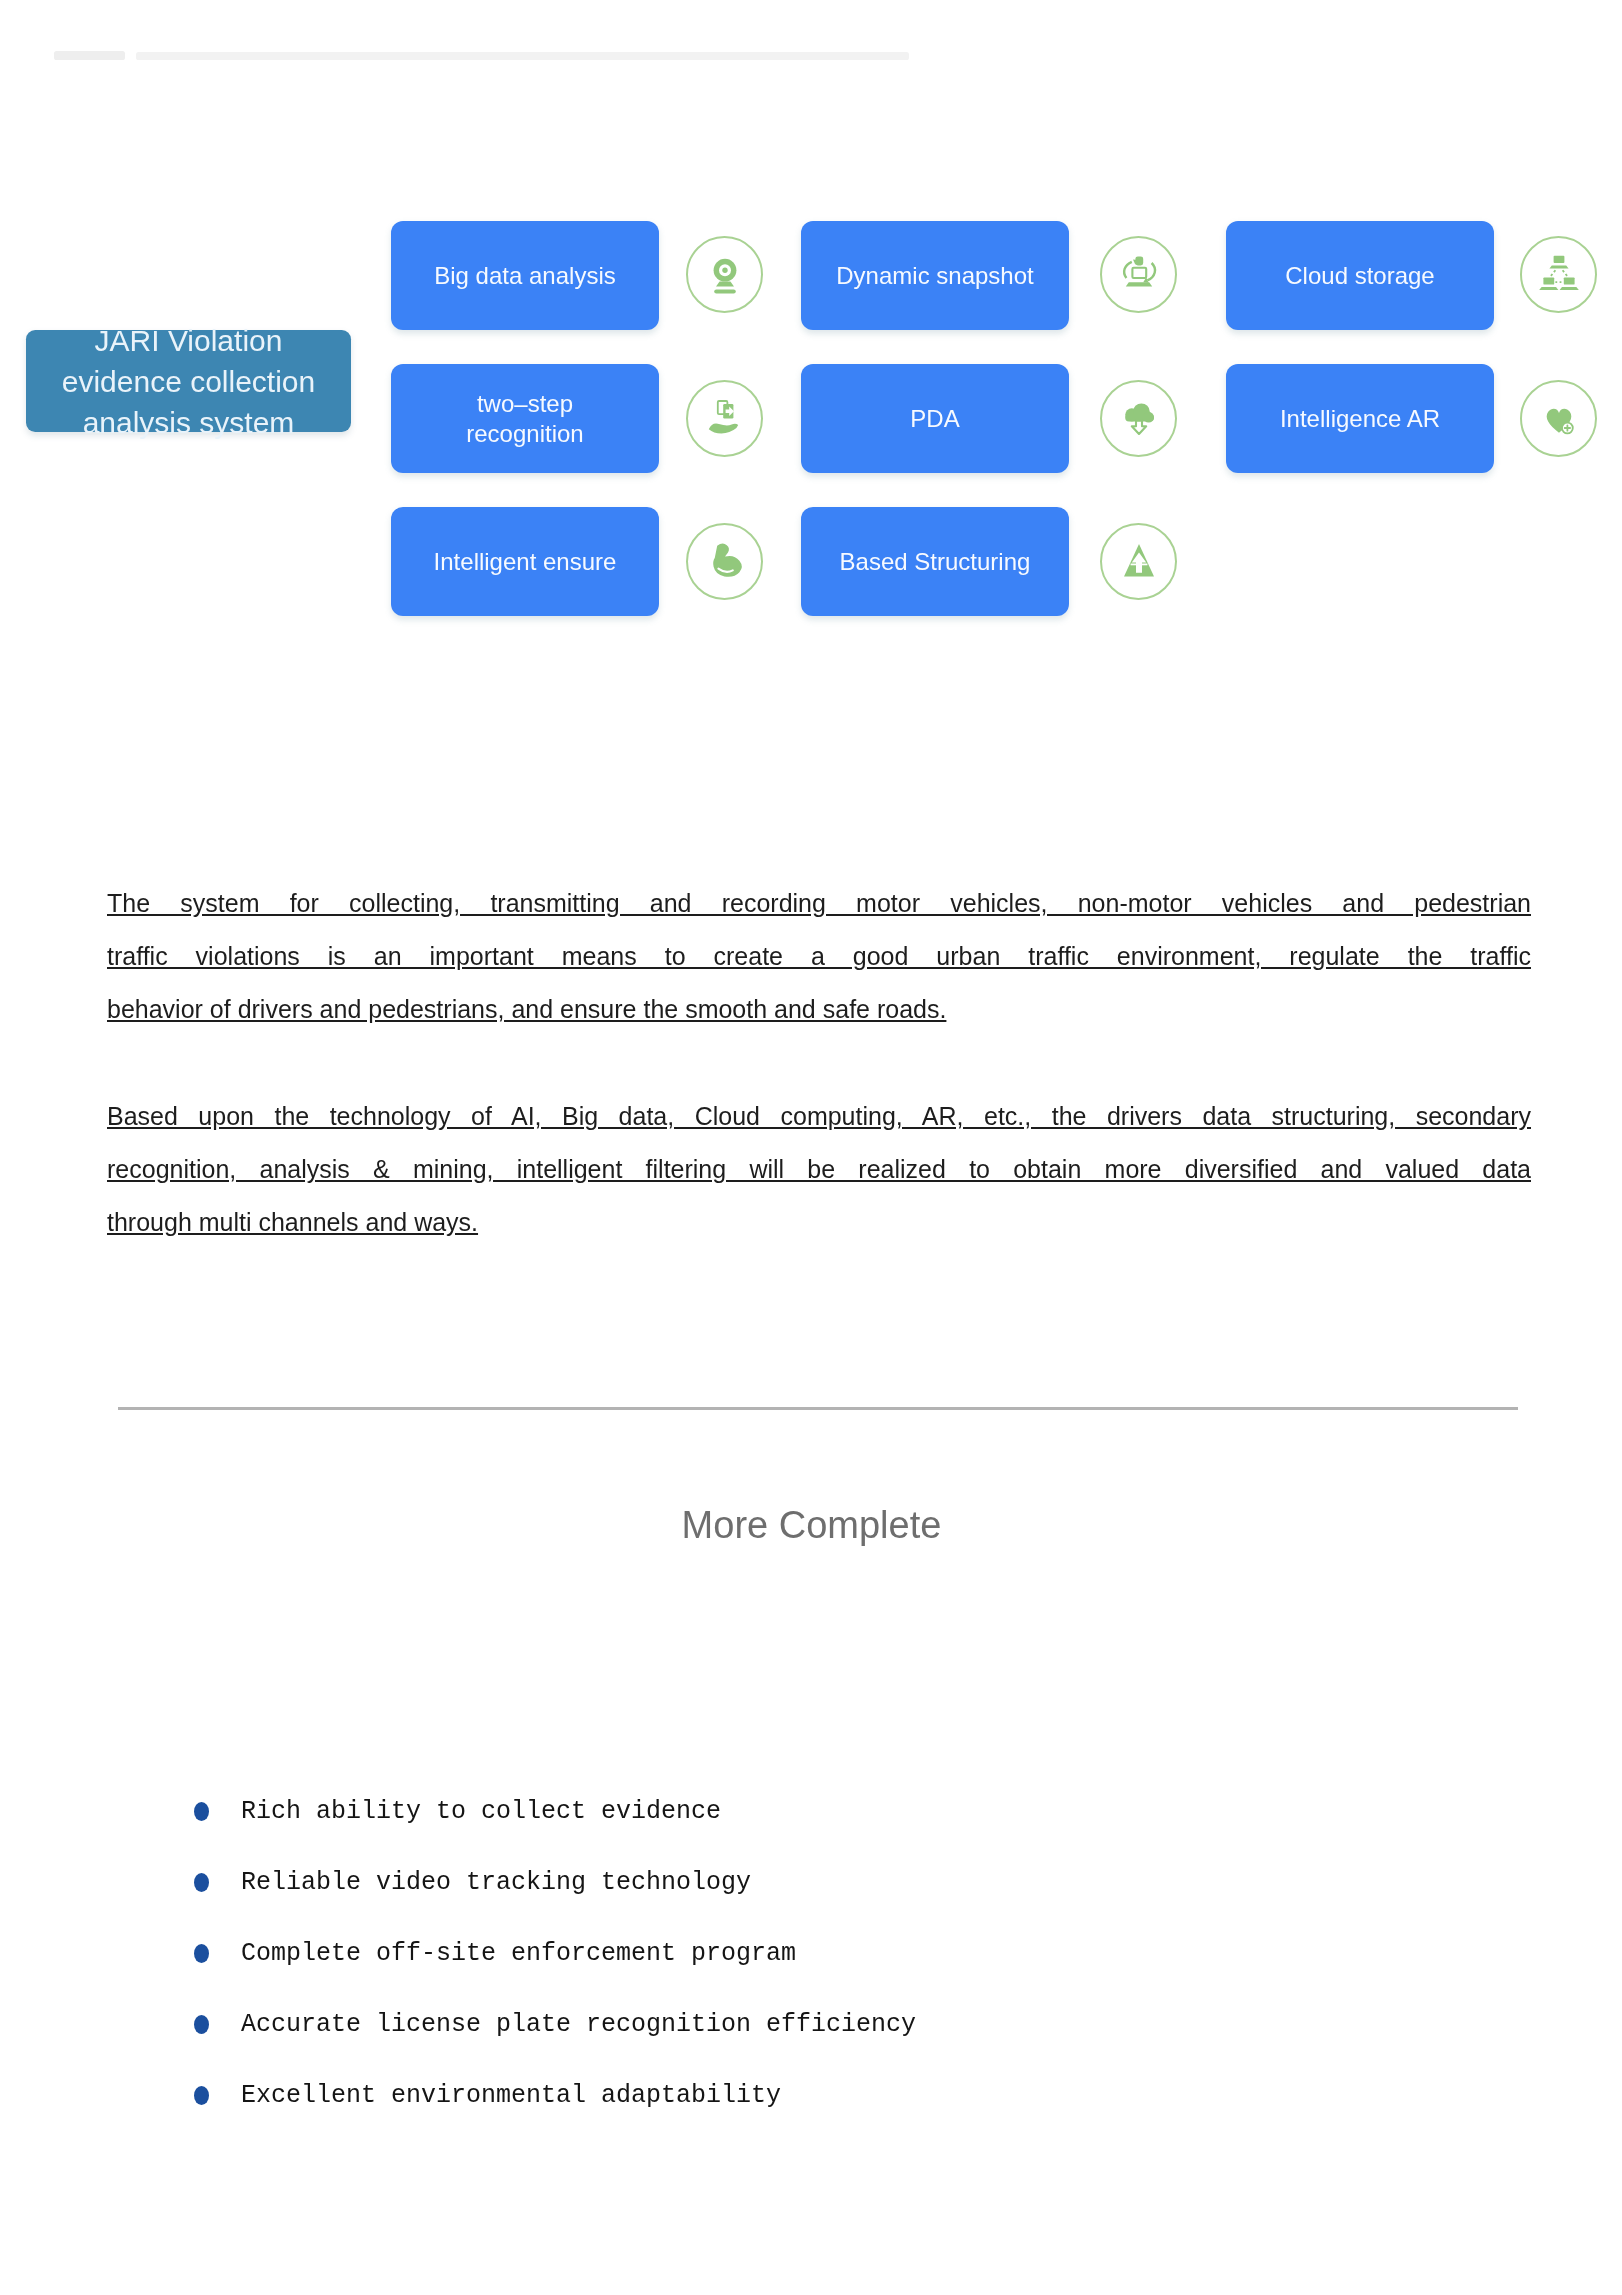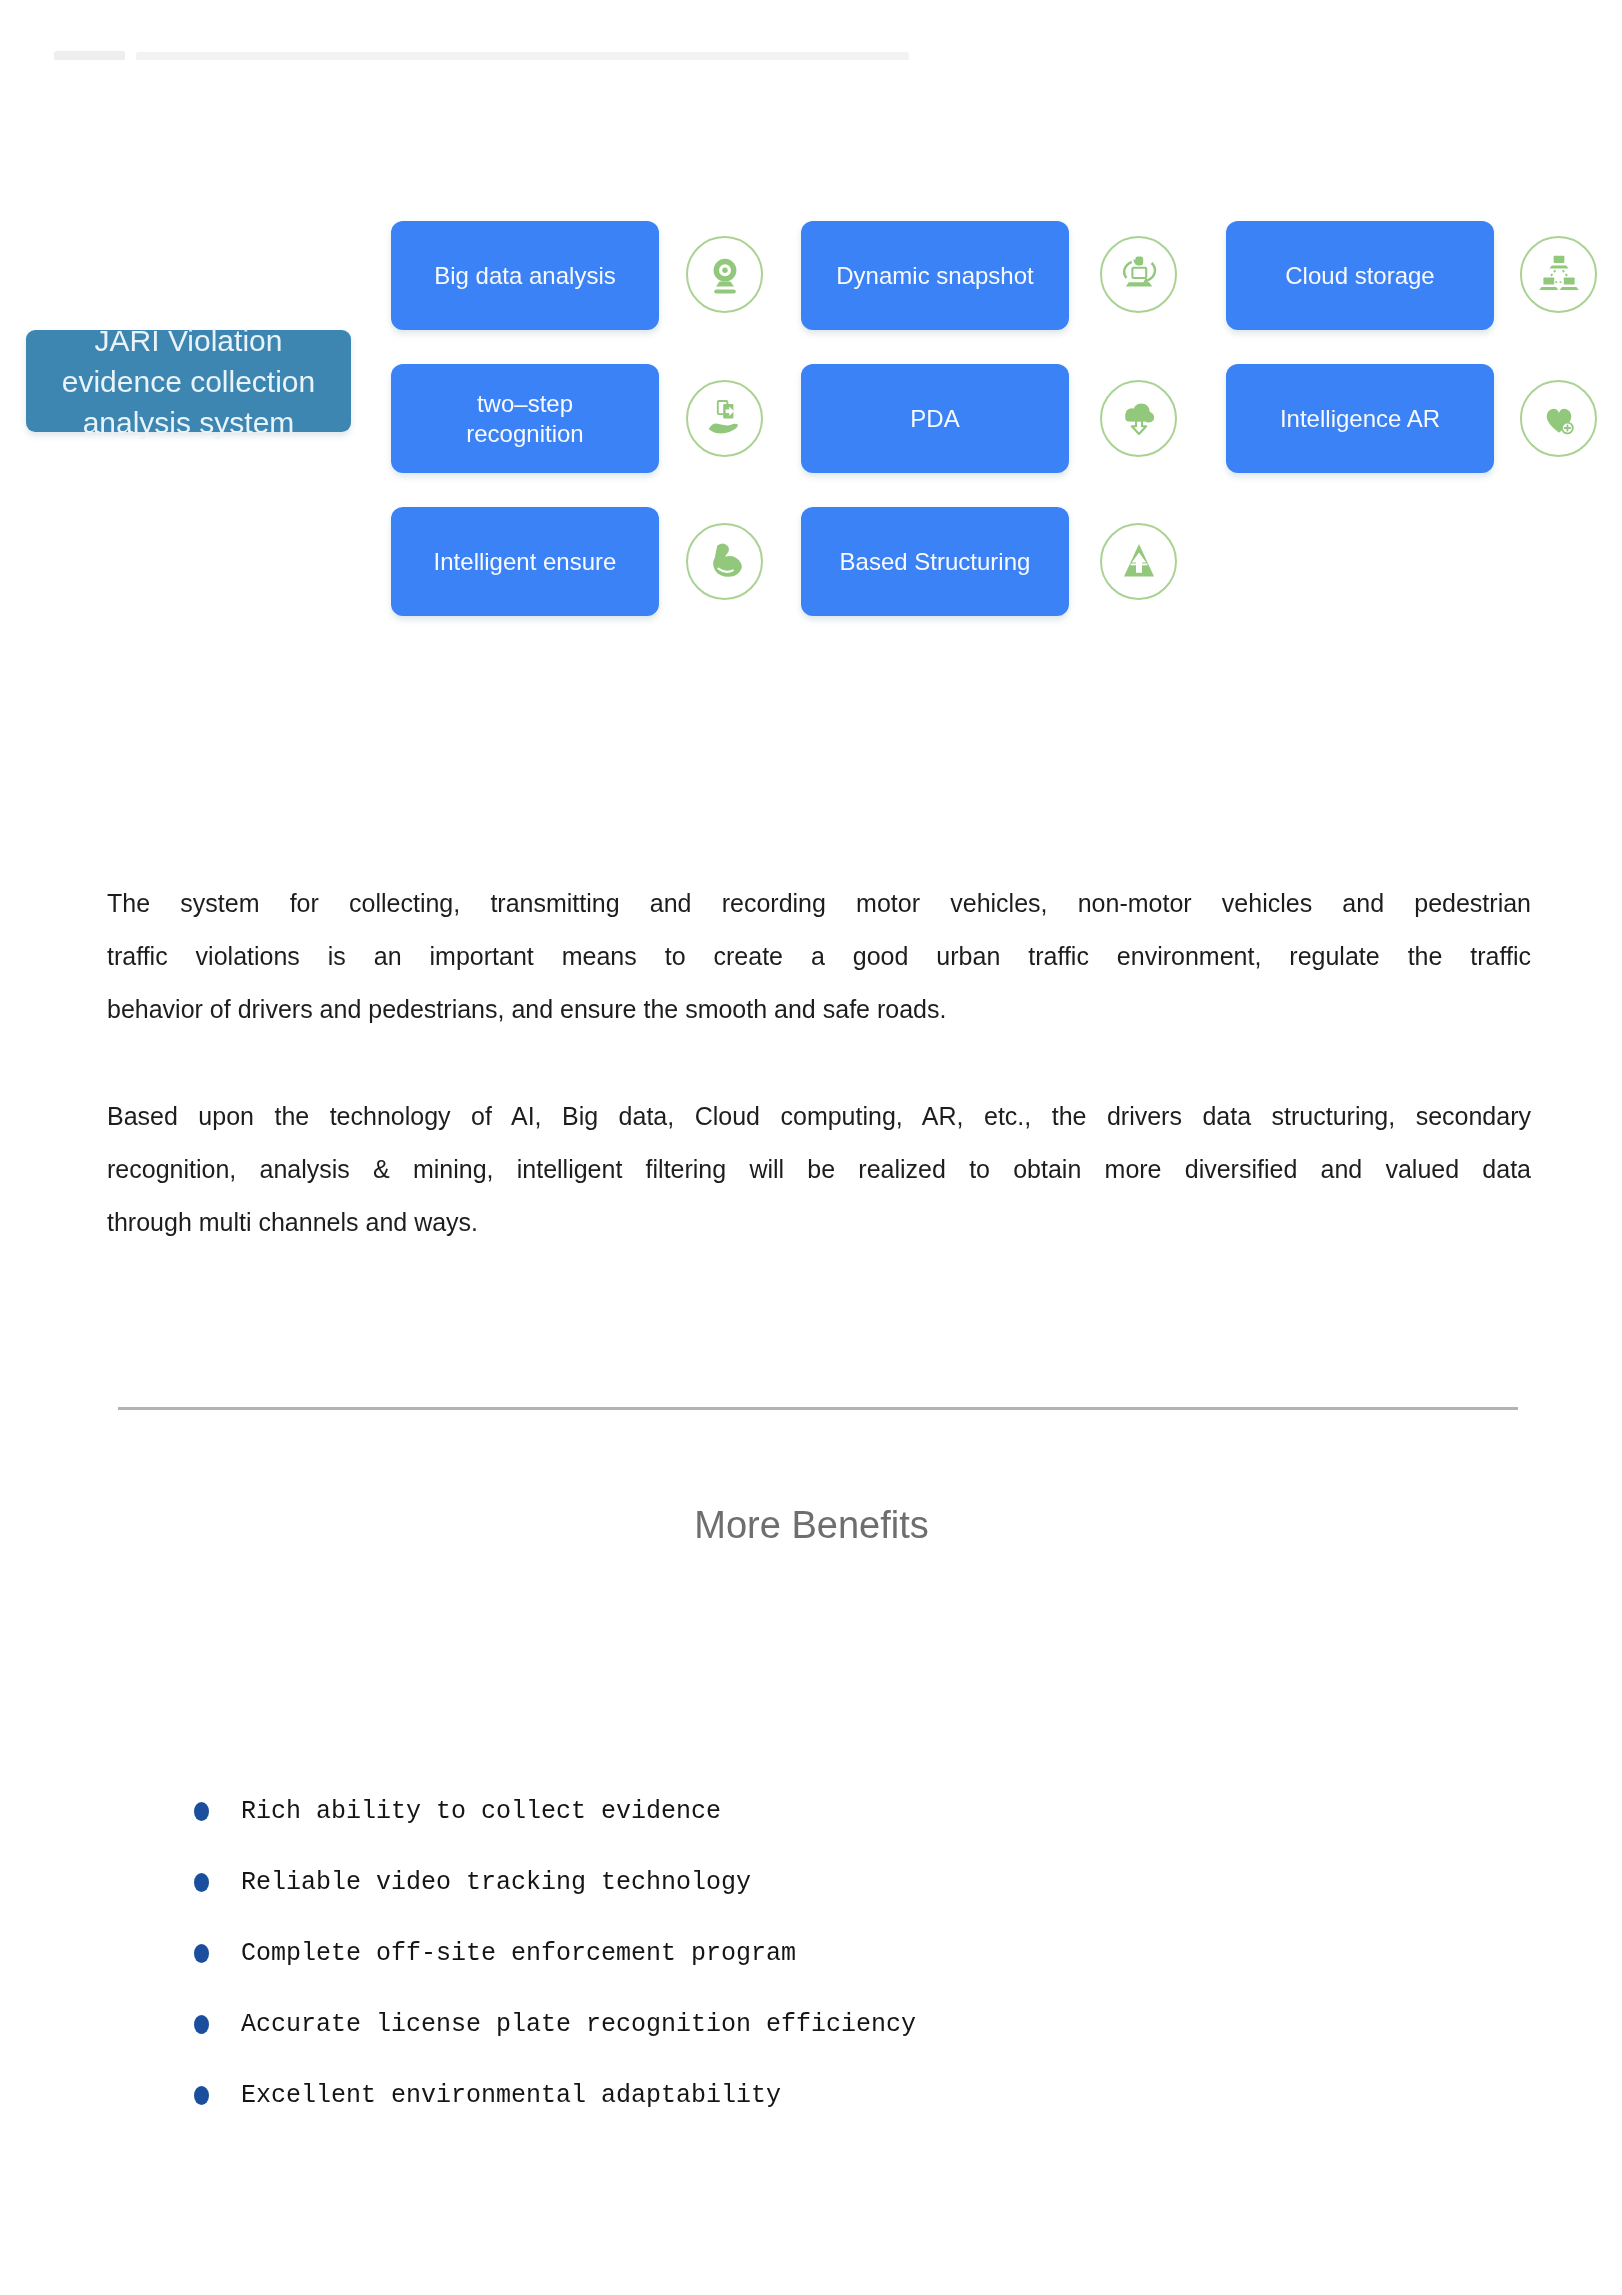--- a/index.html
+++ b/index.html
@@ -27,21 +27,21 @@
   .ring{
     position:absolute;box-sizing:border-box;width:77px;height:77px;border:2.6px solid #a9d293;
     border-radius:50%;background:#fff;display:flex;align-items:center;justify-content:center;
   }
   .b-r1{top:221px}.b-r2{top:364px}.b-r3{top:507px}
   .b-c1{left:391px}.b-c2{left:801px}.b-c3{left:1226px}
   .i-r1{top:236px}.i-r2{top:380px}.i-r3{top:523px}
   .i-c1{left:686px}.i-c2{left:1100px}.i-c3{left:1520px}
 
   
-  .intro{position:absolute;left:107px;top:877px;width:1424px;color:#1d1d1d;font-size:25px;}
+  .intro{position:absolute;left:107px;top:877px;width:1424px;color:#1d1d1d;font-size:25px;text-decoration:underline;}
   .intro .pline{height:53px;line-height:53px;text-align:justify;text-align-last:justify;}
   .intro .pline.last{text-align-last:left;}
   .intro .pgap{height:54px;}
 
   
   .divider{position:absolute;left:118px;top:1407px;width:1400px;height:3.3px;background:#b3b3b3;}
   .benefits-heading{position:absolute;left:0;top:1504px;width:100%;text-align:center;
     font-size:38px;color:#6e6e6e;font-weight:400;}
 
   
@@ -179,21 +179,21 @@
   <div class="pgap"></div>
   <div>
     <div class="pline">Based upon the technology of AI, Big data, Cloud computing, AR, etc., the drivers data structuring, secondary</div>
     <div class="pline">recognition, analysis &amp; mining, intelligent filtering will be realized to obtain more diversified and valued data</div>
     <div class="pline last">through multi channels and ways.</div>
   </div>
 </div>
 
 <div class="divider"></div>
 
-<div class="benefits-heading">More Benefits</div>
+<div class="benefits-heading">More Complete</div>
 
 <div class="benefits-list">
   <div class="benefit-item">
     <span class="bullet"></span>
     <span class="benefit-label">Rich ability to collect evidence</span>
   </div>
   <div class="benefit-item">
     <span class="bullet"></span>
     <span class="benefit-label">Reliable video tracking technology</span>
   </div>

